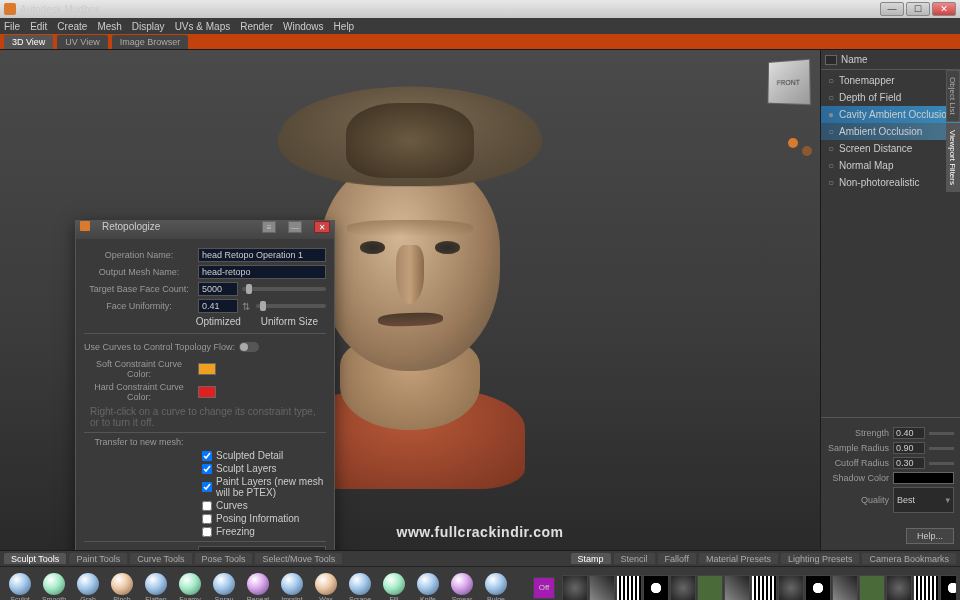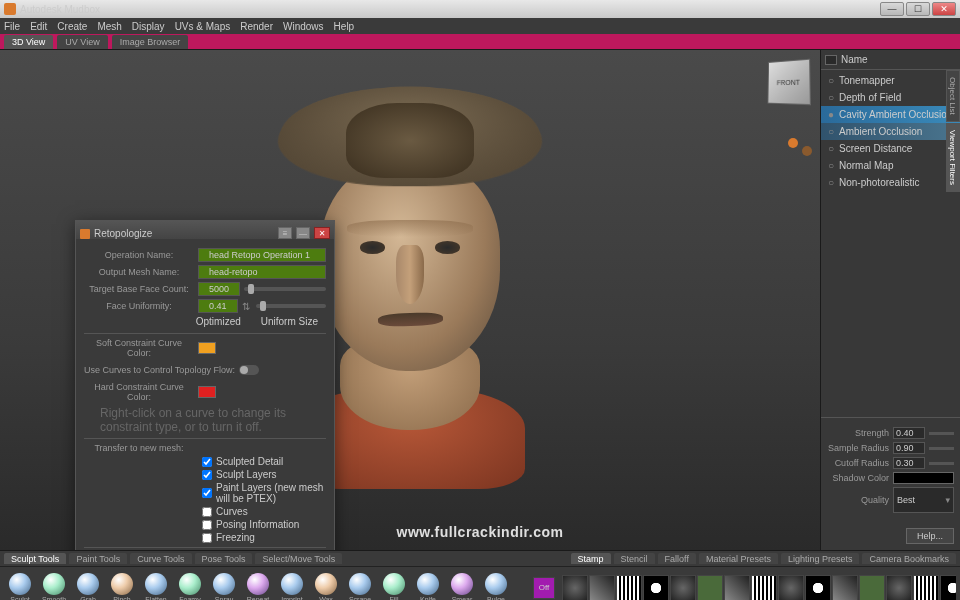--- a/index.html
+++ b/index.html
@@ -5,55 +5,55 @@
 *{margin:0;padding:0;box-sizing:border-box;font-family:Tahoma,Arial,sans-serif;font-size:10px;color:#ccc;user-select:none}
 body{width:960px;height:600px;background:#2a2a2a;overflow:hidden;position:relative}
 .titlebar{height:18px;background:linear-gradient(#e8e8e8,#c8c8c8);display:flex;align-items:center;padding:0 4px;color:#333}
 .titlebar .logo{width:12px;height:12px;background:#d97a2e;border-radius:2px;margin-right:4px}
 .titlebar .spacer{flex:1}
 .winbtns{display:flex;gap:2px}
 .winbtn{width:24px;height:14px;background:linear-gradient(#d8d8d8,#b8b8b8);border:1px solid #888;border-radius:2px;display:flex;align-items:center;justify-content:center;color:#333;font-size:9px}
 .winbtn.close{background:linear-gradient(#e88,#c44);color:#fff}
 .menubar{height:16px;background:#3a3a3a;display:flex;align-items:center;padding:0 4px;gap:10px;font-size:9px}
 .menubar span{color:#ccc;cursor:pointer}
-.tabbar{height:16px;background:#be185d;display:flex;align-items:center;padding:0 4px;gap:4px;border-bottom:1px solid #1a1a1a}
+.tabbar{height:16px;background:#c2410c;display:flex;align-items:center;padding:0 4px;gap:4px;border-bottom:1px solid #1a1a1a}
 .tab{padding:2px 8px;background:#444;border-radius:2px 2px 0 0;font-size:9px;color:#aaa;cursor:pointer}
 .tab.active{background:#555;color:#fff}
 .main{display:flex;height:500px}
 .viewport{flex:1;background:linear-gradient(180deg,#4a4a4a 0%,#3a3a3a 60%,#2a2a2a 100%);position:relative;overflow:hidden}
 .navcube{position:absolute;top:10px;right:10px;width:44px;height:44px;background:linear-gradient(135deg,#ddd,#999);border:1px solid #666;display:flex;align-items:center;justify-content:center;font-size:7px;color:#333;transform:perspective(100px) rotateX(5deg) rotateY(-15deg)}
 .orbdot{width:10px;height:10px;border-radius:50%;position:absolute}
 .bust{position:absolute;left:50%;top:50%;transform:translate(-50%,-55%);width:320px;height:420px}
 .hat{position:absolute;top:0;left:10%;width:80%;height:28%;background:radial-gradient(ellipse at 50% 40%,#7a6a52,#4a3e2e);border-radius:50% 50% 45% 45%;transform:perspective(200px) rotateX(35deg)}
 .hatcrown{position:absolute;top:8%;left:30%;width:40%;height:18%;background:radial-gradient(#6a5a42,#3a2e1e);border-radius:40% 40% 30% 30%}
 .face{position:absolute;top:22%;left:22%;width:56%;height:50%;background:radial-gradient(ellipse at 45% 35%,#d4b896,#9a7a5a 60%,#5a4a3a);border-radius:42% 42% 48% 48%}
 .brow{position:absolute;top:28%;left:15%;width:70%;height:8%;background:linear-gradient(#8a6a4a,transparent);border-radius:40%;opacity:.6}
 .nose{position:absolute;top:40%;left:42%;width:16%;height:28%;background:linear-gradient(90deg,#a8886a,#c4a07a,#8a6a4a);border-radius:30% 30% 50% 50%}
 .eye{position:absolute;width:14%;height:6%;background:radial-gradient(#2a2a2a,#4a3a2a);border-radius:50%;top:38%}
 .eye.l{left:22%}.eye.r{right:22%}
 .mouth{position:absolute;top:72%;left:32%;width:36%;height:6%;background:linear-gradient(#4a3a2a,#6a4a3a);border-radius:40%;transform:rotate(-2deg)}
 .chin{position:absolute;top:64%;left:28%;width:44%;height:22%;background:radial-gradient(ellipse at 50% 30%,#c4a07a,#8a6a4a);border-radius:30% 30% 48% 48%}
 .scarf{position:absolute;top:76%;left:14%;width:72%;height:24%;background:radial-gradient(ellipse at 50% 30%,#b85838,#7a3420);border-radius:40% 40% 20% 20%}
 .dialog{position:absolute;top:170px;left:75px;width:260px;background:#3a3a3a;border:1px solid #555;box-shadow:0 4px 16px rgba(0,0,0,.5)}
-.dlg-title{height:18px;background:linear-gradient(#555,#444);display:flex;align-items:flex-end;padding:0 4px;gap:4px}
+.dlg-title{height:18px;background:linear-gradient(#555,#444);display:flex;align-items:flex-start;padding:0 4px;gap:12px}
 .dlg-title .ico{width:10px;height:10px;background:#d97a2e;border-radius:1px}
 .dlg-title .sp{flex:1}
 .dlg-title .x{width:16px;height:12px;background:#c44;color:#fff;display:flex;align-items:center;justify-content:center;font-size:8px;border:1px solid #822}
 .dlg-title .dash{width:14px;height:12px;background:#888;border:1px solid #666;display:flex;align-items:center;justify-content:center;font-size:8px}
 .dlg-body{padding:6px 8px}
 .row{display:flex;align-items:center;margin:3px 0;gap:4px}
 .row .lbl{width:110px;text-align:center;font-size:9px;color:#999}
-.row .inp{flex:1;height:14px;background:#4d7c0f;border:1px solid #555;padding:0 10px;font-size:9px;color:#ccc;display:flex;align-items:center}
+.row .inp{flex:1;height:14px;background:#0f172a;border:1px solid #555;padding:0 3px;font-size:9px;color:#ccc;display:flex;align-items:center}
 .row .sld{flex:1;height:4px;background:#555;position:relative;border-radius:2px}
 .row .sld::after{content:"";position:absolute;top:-3px;left:5%;width:6px;height:10px;background:#aaa;border-radius:2px}
 .sublbl{display:flex;justify-content:flex-end;gap:20px;font-size:8px;color:#888;margin:2px 8px 6px 0}
 .sep{height:1px;background:#555;margin:4px 0}
 .sectxt{font-size:9px;color:#999;margin:4px 0}
 .swatch{width:18px;height:12px;border:1px solid #666}
-.hint{font-size:12px;color:#666;margin:4px 16px}
+.hint{font-size:10px;color:#666;margin:4px 6px}
 .chk{display:flex;align-items:center;gap:4px;font-size:9px;color:#ccc}
 .chk input{width:10px;height:10px}
 .tlist{margin-left:118px}
 .tlist .chk{margin:2px 0}
 .dd{flex:1;height:26px;background:#2a2a2a;border:1px solid #555;display:flex;align-items:center;padding:0 3px;font-size:9px;position:relative}
 .dd::after{content:"▾";position:absolute;right:3px;color:#888}
 .ddopen{position:absolute;top:14px;left:0;right:0;background:#2a2a2a;border:1px solid #555;z-index:5}
 .ddopen div{padding:2px 4px;font-size:9px}
 .rpanel{width:140px;background:#383838;border-left:1px solid #1a1a1a;display:flex;flex-direction:column}
 .rpanel-top{flex:1;position:relative}
@@ -175,26 +175,26 @@
             <div class="inp" style="flex:0 0 40px">0.41</div>
             <div style="width:10px;color:#888">⇅</div>
             <div class="sld"></div>
           </div>
         <div class="sublbl">
             <span>Optimized</span>
             <span>Uniform Size</span>
           </div>
         <div class="sep"></div>
         <div class="row">
+            <span class="sectxt">Use Curves to Control Topology Flow:</span>
+            <div class="toggle"></div>
+          </div>
+        <div class="row">
             <div class="lbl">Soft Constraint Curve Color:</div>
             <div class="swatch" style="background:#f0a020"></div>
-          </div>
-        <div class="row">
-            <span class="sectxt">Use Curves to Control Topology Flow:</span>
-            <div class="toggle"></div>
           </div>
         <div class="row">
             <div class="lbl">Hard Constraint Curve Color:</div>
             <div class="swatch" style="background:#e02020"></div>
           </div>
         <div class="hint">Right-click on a curve to change its constraint type, or to turn it off.</div>
         <div class="sep"></div>
         <div class="row">
             <div class="lbl">Transfer to new mesh:</div>
           </div>

